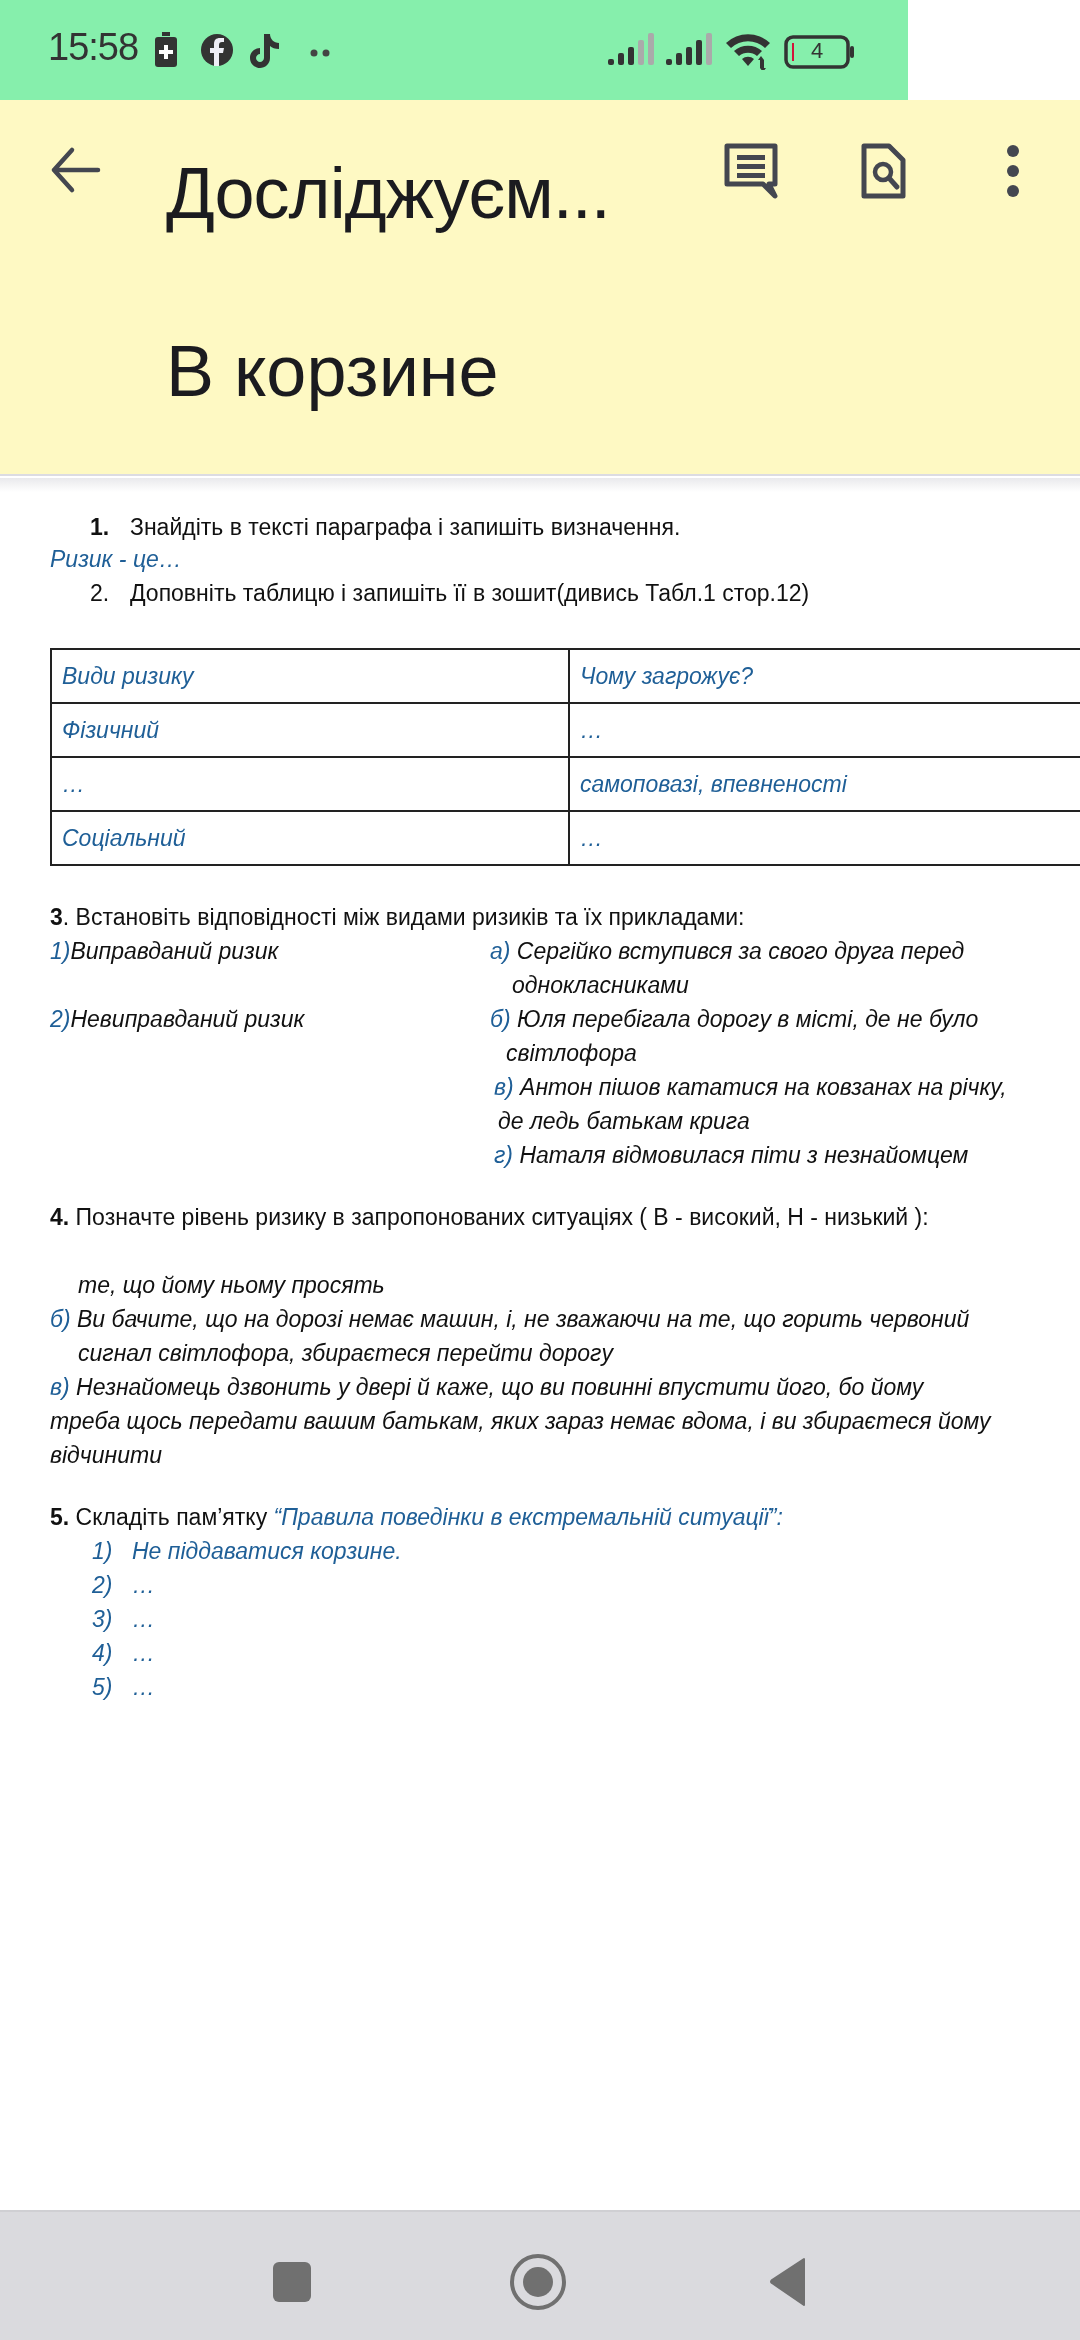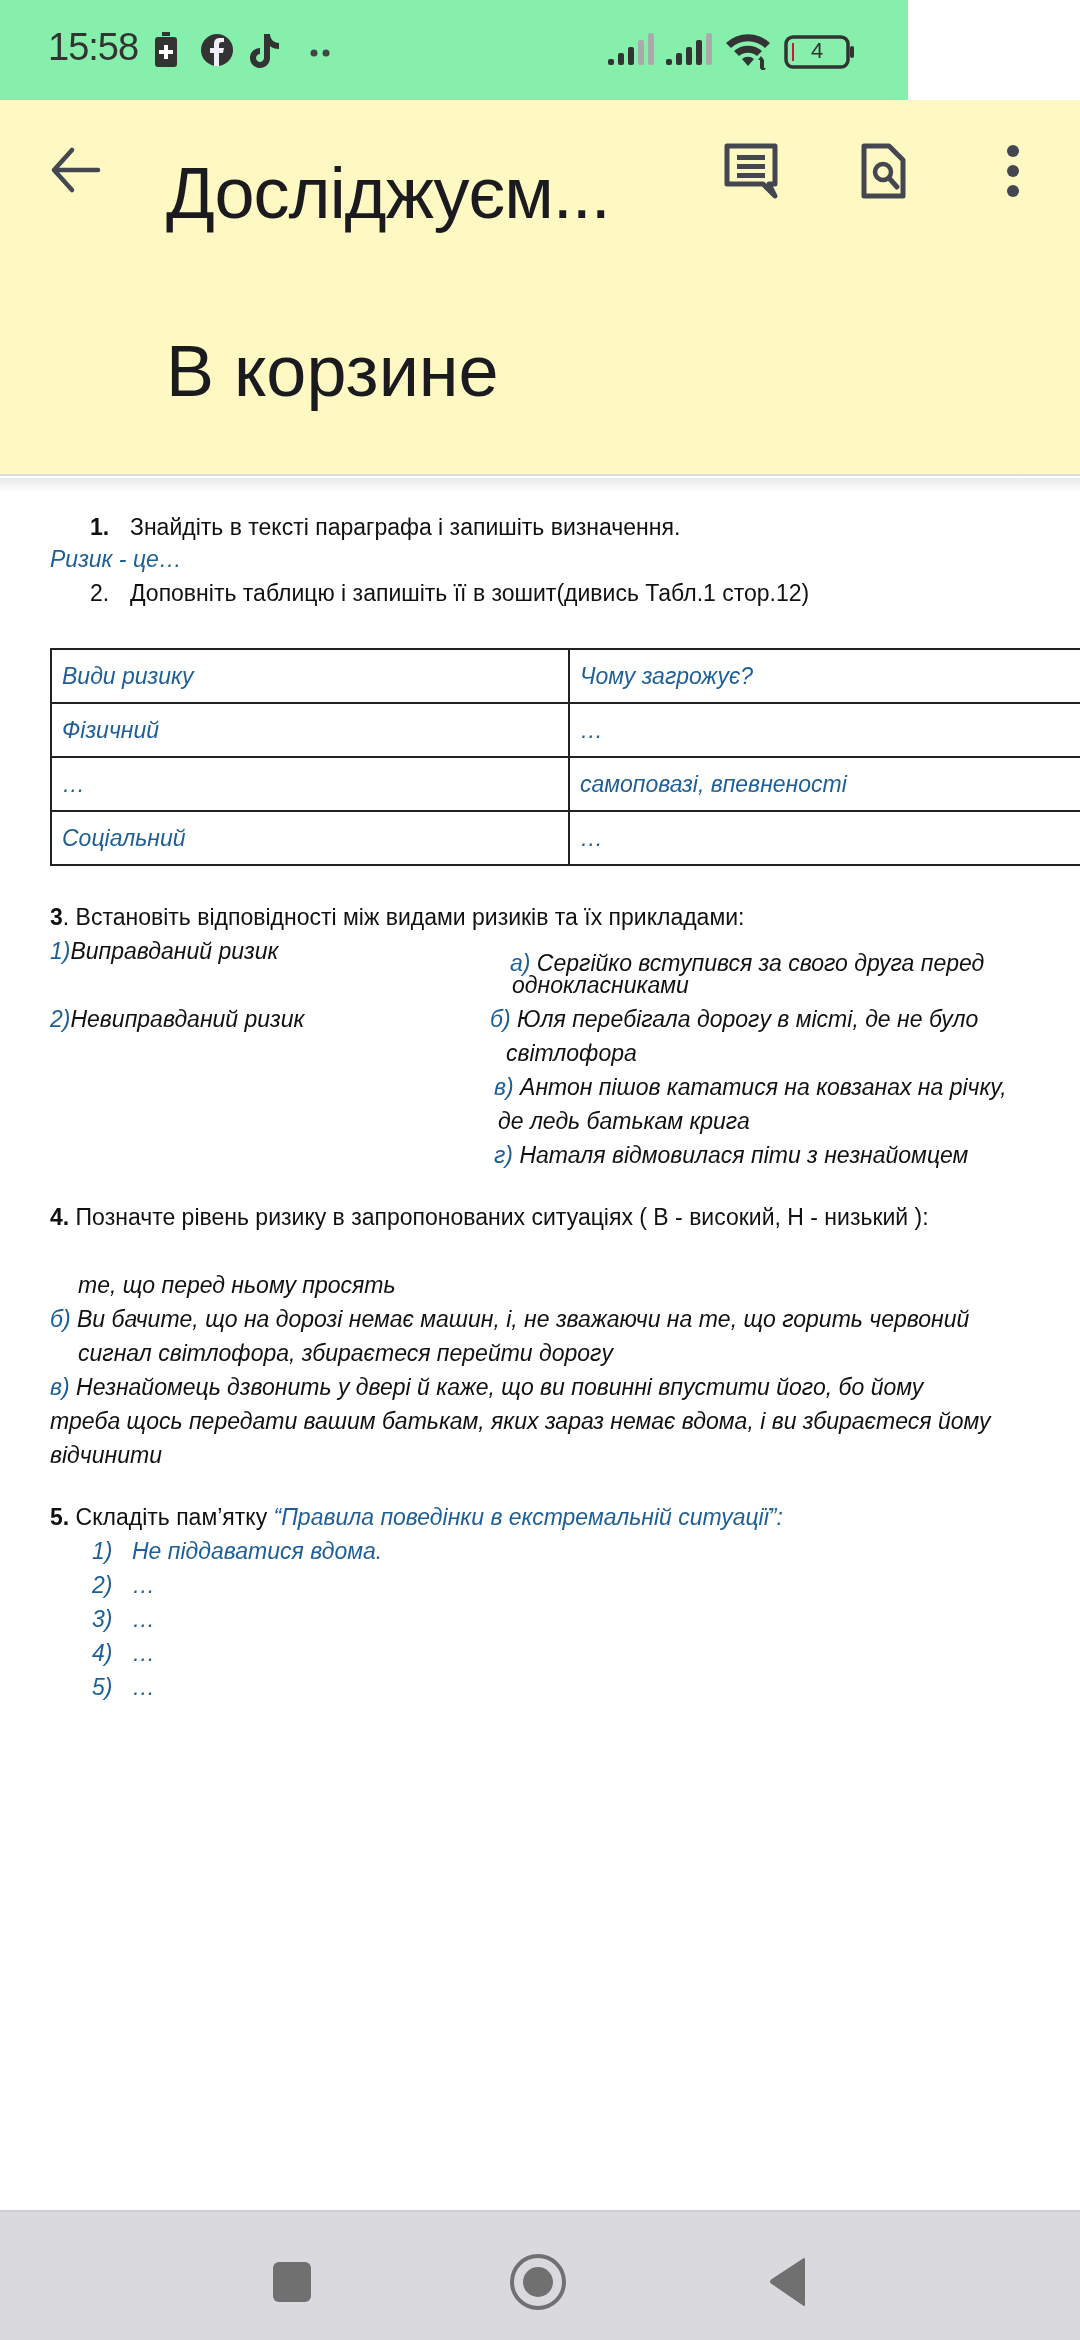--- a/index.html
+++ b/index.html
@@ -175,55 +175,55 @@
   <div class="line" style="left:50px; top:410px;">
     <span class="b">3</span><span>. Встановіть відповідності між видами ризиків та їх прикладами:</span>
   </div>
   <div class="line it" style="left:50px; top:444px;">
     <span class="blue">1)</span><span>Виправданий ризик</span>
   </div>
   <div class="line it" style="left:50px; top:512px;">
     <span class="blue">2)</span><span>Невиправданий ризик</span>
   </div>
 
-  <div class="line it" style="left:490px; top:456px;margin-left:20px;">
+  <div class="line it" style="left:490px; top:444px;">
     <span class="blue">а)</span><span> Сергійко вступився за свого друга перед</span>
   </div>
   <div class="line it" style="left:512px; top:478px;">однокласниками</div>
   <div class="line it" style="left:490px; top:512px;">
     <span class="blue">б)</span><span> Юля перебігала дорогу в місті, де не було</span>
   </div>
   <div class="line it" style="left:506px; top:546px;">світлофора</div>
   <div class="line it" style="left:494px; top:580px;">
     <span class="blue">в)</span><span> Антон пішов кататися на ковзанах на річку,</span>
   </div>
   <div class="line it" style="left:498px; top:614px;">де ледь батькам крига</div>
   <div class="line it" style="left:494px; top:648px;">
     <span class="blue">г)</span><span> Наталя відмовилася піти з незнайомцем</span>
   </div>
 
   <div class="line" style="left:50px; top:710px;">
     <span class="b">4.</span><span> Позначте рівень ризику в запропонованих ситуаціях ( В - високий, Н - низький ):</span>
   </div>
-  <div class="line it" style="left:78px; top:778px;">те, що перед ньому просять</div>
+  <div class="line it" style="left:78px; top:778px;">те, що йому ньому просять</div>
   <div class="line it" style="left:50px; top:812px;">
     <span class="blue">б)</span><span> Ви бачите, що на дорозі немає машин, і, не зважаючи на те, що горить червоний</span>
   </div>
   <div class="line it" style="left:78px; top:846px;">сигнал світлофора, збираєтеся перейти дорогу</div>
   <div class="line it" style="left:50px; top:880px;">
     <span class="blue">в)</span><span> Незнайомець дзвонить у двері й каже, що ви повинні впустити його, бо йому</span>
   </div>
   <div class="line it" style="left:50px; top:914px;">треба щось передати вашим батькам, яких зараз немає вдома, і ви збираєтеся йому</div>
   <div class="line it" style="left:50px; top:948px;">відчинити</div>
 
   <div class="line" style="left:50px; top:1010px;">
     <span class="b">5.</span><span> Складіть пам’ятку </span><span class="blue it">“Правила поведінки в екстремальній ситуації”:</span>
   </div>
   <div class="line blue it" style="left:92px; top:1044px;">
-    <span class="num">1)</span><span>Не піддаватися вдома.</span>
+    <span class="num">1)</span><span>Не піддаватися корзине.</span>
   </div>
   <div class="line blue it" style="left:92px; top:1078px;">
     <span class="num">2)</span><span>…</span>
   </div>
   <div class="line blue it" style="left:92px; top:1112px;">
     <span class="num">3)</span><span>…</span>
   </div>
   <div class="line blue it" style="left:92px; top:1146px;">
     <span class="num">4)</span><span>…</span>
   </div>

